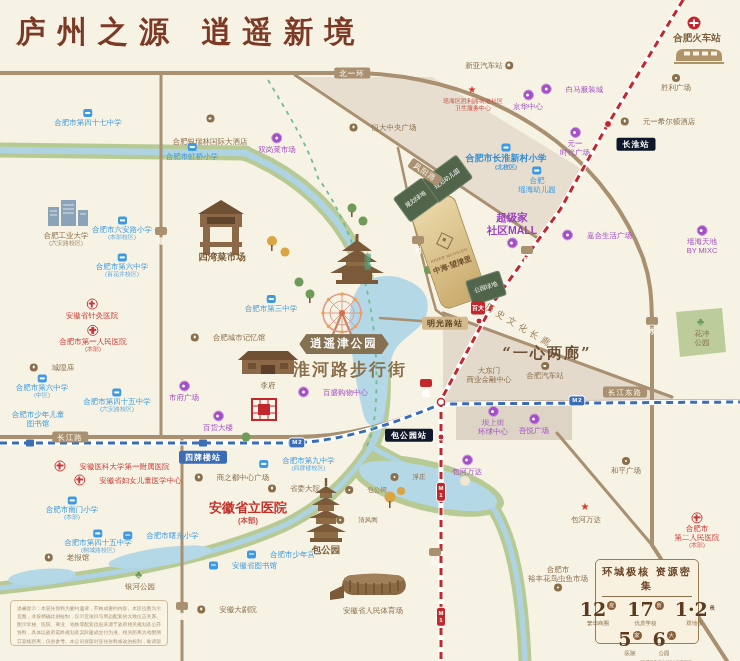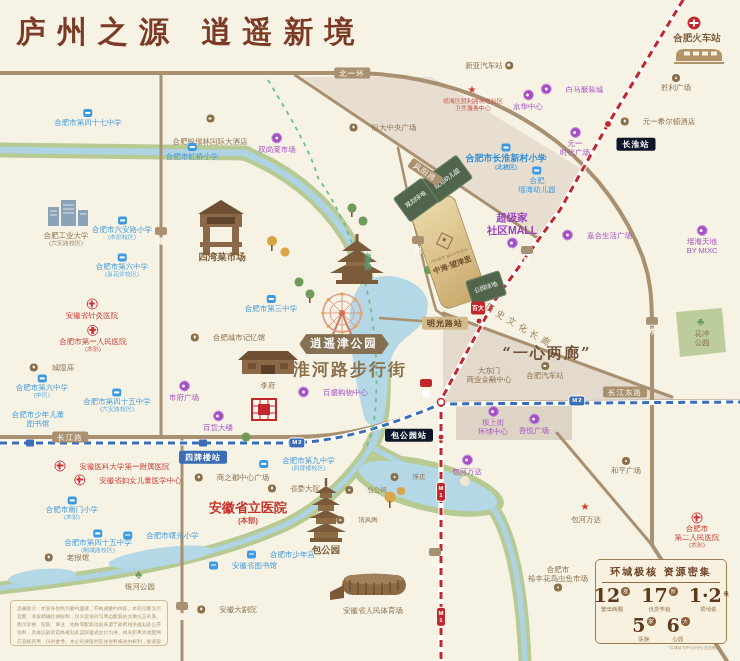--- a/index.html
+++ b/index.html
@@ -76,21 +76,21 @@
   .pj-diamond::after{content:"";position:absolute;left:3px;top:3px;width:3px;height:3px;background:#8a6f4b}
   .pj-en{font-size:4px;letter-spacing:.5px;color:#8a6f4b}
   .pj-cn{font-size:7.5px;font-weight:bold;color:#6b4e2a}
   .gparcel{position:absolute;transform:translate(-50%,-50%) rotate(-36deg);background:#51654a;
     border:1px solid #72856a;border-radius:3px;color:#fff;font-size:6px;line-height:1.25;
     display:flex;align-items:center;justify-content:center;text-align:center;white-space:normal;padding:1px}
   
   .disclaimer{position:absolute;left:10px;top:600px;width:158px;height:46px;box-sizing:border-box;
     background:#faf4e4;border:1px solid #cdbc98;border-radius:4px;padding:4px 6px;
     font-size:4.8px;line-height:1.7;color:#a5906f;text-align:justify;overflow:hidden}
-  .stat-card{position:absolute;left:595px;top:559px;width:132px;height:85px;box-sizing:border-box;
+  .stat-card{position:absolute;left:595px;top:559px;width:104px;height:85px;box-sizing:border-box;
     background:#f8f1df;border:1px solid #9a7c52;border-radius:5px;padding:5px 6px 3px}
   .sc-title{font-family:"DejaVu Serif",serif;font-weight:bold;font-size:10px;color:#6b4226;
     text-align:center;letter-spacing:2px;border-bottom:1px solid #8a6f4b;padding-bottom:3px}
   .sc-row{display:flex;justify-content:center;gap:11px;margin-top:3px}
   .stat-top{display:flex;align-items:flex-start;gap:1px;justify-content:center}
   .stat-num{font-family:"DejaVu Serif",serif;font-weight:bold;font-size:19px;color:#5d3a1e;line-height:1}
   .stat-unit{width:9px;height:9px;background:#8a5a33;color:#fff;border-radius:50%;
     font-size:5.5px;display:flex;align-items:center;justify-content:center;margin-top:1px}
   .stat-unit.stack{background:none;color:#5d3a1e;width:auto;height:auto;border-radius:0;
     writing-mode:vertical-rl;font-size:5px;line-height:1.1;letter-spacing:0}

